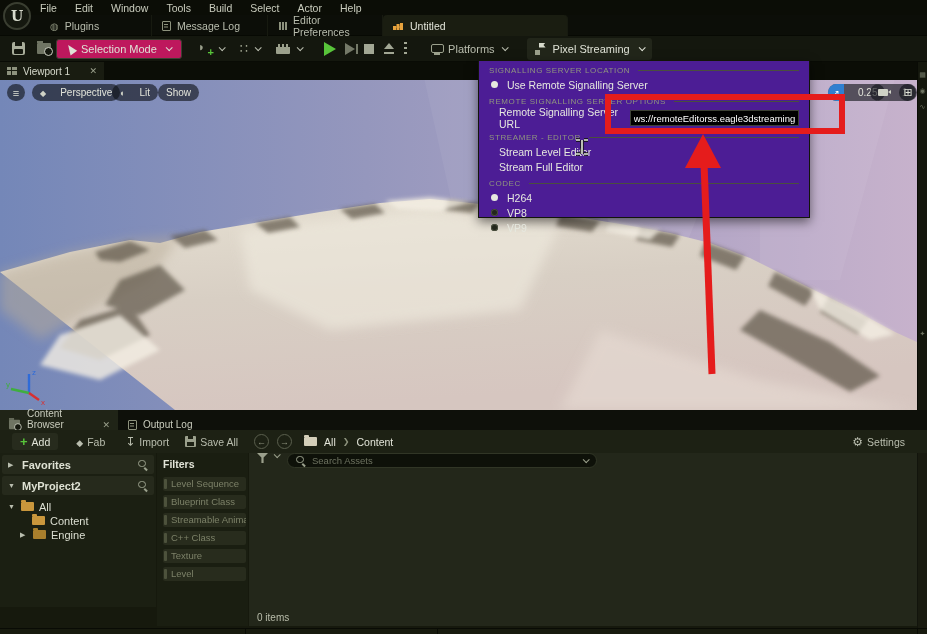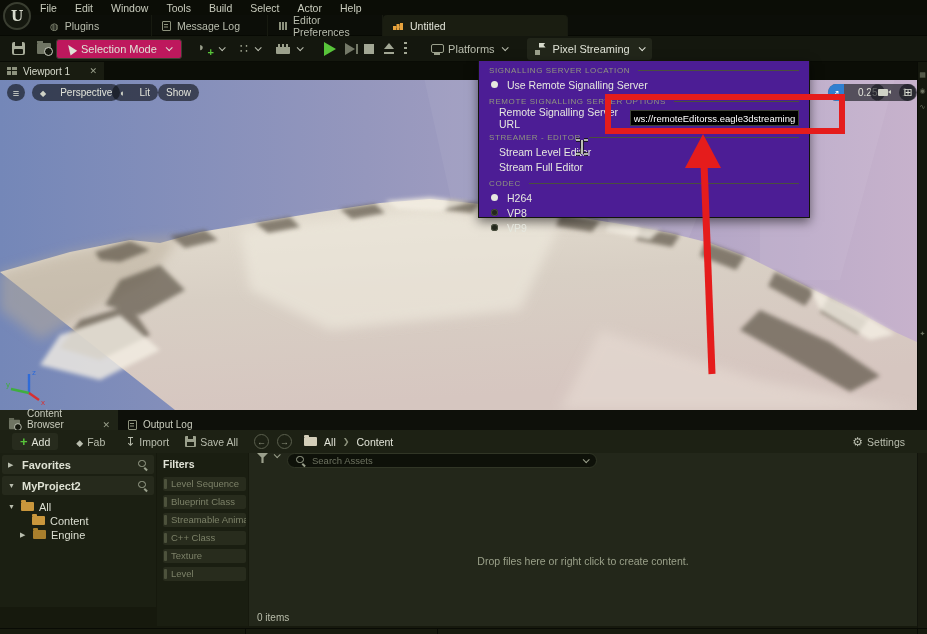--- a/index.html
+++ b/index.html
@@ -476,21 +476,20 @@
     <div class="cb-main">
       <div class="cb-searchrow">
         <span class="funnel"></span>
         <span class="chev" style="margin-left:-2px;color:#9ba08c;"></span>
         <div class="searchpill">
           <span class="sicon"></span>
           <input type="text" placeholder="Search Assets" style="">
           <span class="chev" style="color:#9ba08c;"></span>
         </div>
       </div>
-      <div class="empty-msg">Drop files here or right click to create content.</div>
       <div class="items-count">0 items</div>
     </div>
   </div>
 
   <div class="statusbar">
     <i style="left:245px;"></i>
       <i style="left:437px;"></i>
       <i style="left:917px;"></i>
   </div>
 

